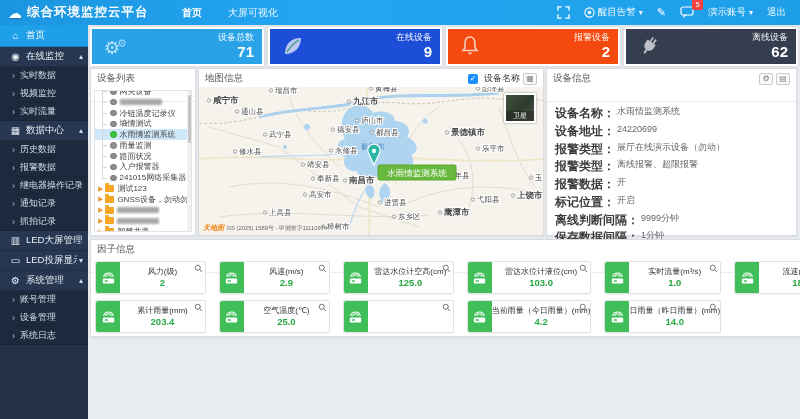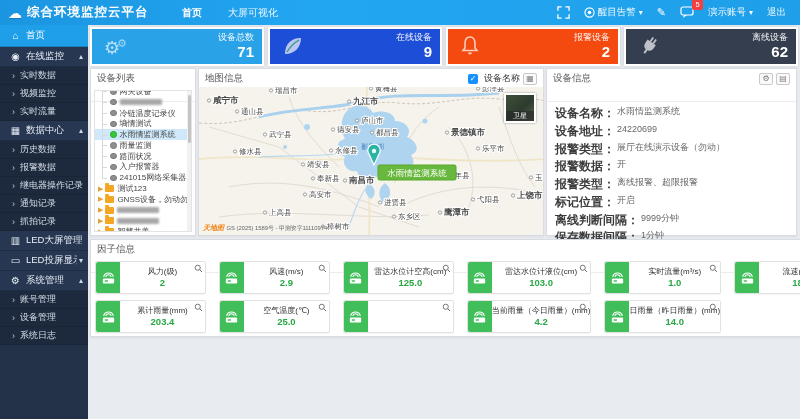--- a/index.html
+++ b/index.html
@@ -495,26 +495,26 @@
       </div>
       <div class="info-row">
         <span class="info-label">设备地址：</span>
         <span class="info-value">24220699</span>
       </div>
       <div class="info-row">
         <span class="info-label">报警类型：</span>
         <span class="info-value">展厅在线演示设备（勿动）</span>
       </div>
       <div class="info-row">
+        <span class="info-label">报警类型：</span>
+        <span class="info-value">离线报警、超限报警</span>
+      </div>
+      <div class="info-row">
         <span class="info-label">报警数据：</span>
         <span class="info-value">开</span>
-      </div>
-      <div class="info-row">
-        <span class="info-label">报警类型：</span>
-        <span class="info-value">离线报警、超限报警</span>
       </div>
       <div class="info-row">
         <span class="info-label">标记位置：</span>
         <span class="info-value">开启</span>
       </div>
       <div class="info-row">
         <span class="info-label">离线判断间隔：</span>
         <span class="info-value">9999分钟</span>
       </div>
       <div class="info-row">

